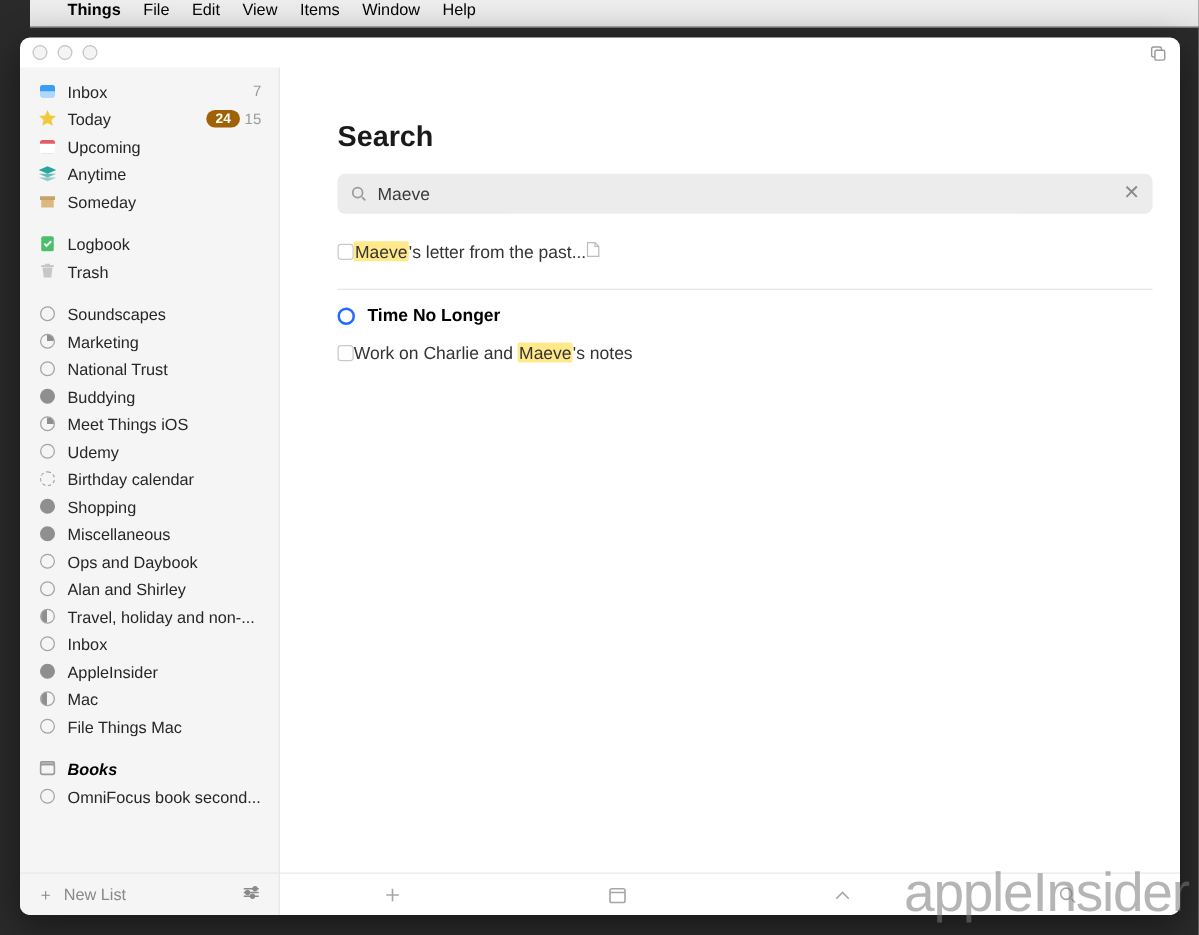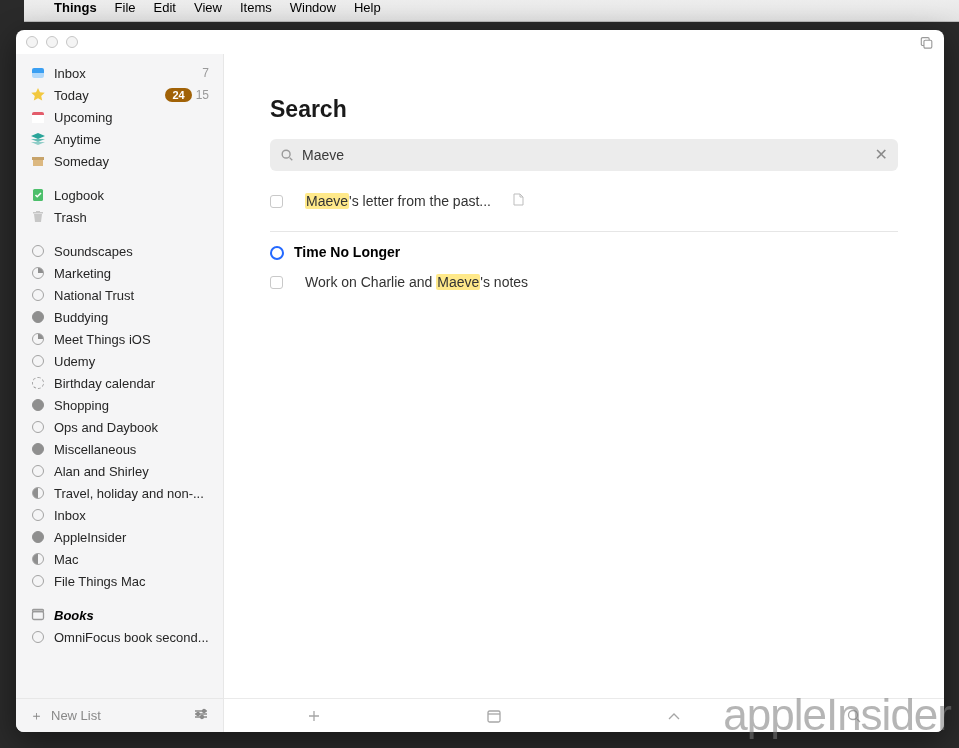--- a/index.html
+++ b/index.html
@@ -38,29 +38,29 @@
 .ring.filled { background: #8f8f8f; border-color: #8f8f8f; }
 .ring.half { background: linear-gradient(90deg, #8f8f8f 50%, transparent 50%); }
 .ring.dashed { border-style: dashed; }
 .ring.q1 { background: conic-gradient(#8f8f8f 0 25%, transparent 25%); }
 
 .sidebar-footer { height: 34px; border-top: 1px solid #e7e7e7; display: flex; align-items: center; padding: 0 14px; font-size: 13px; color: #888; justify-content: space-between; }
 .newlist { display: flex; align-items: center; gap: 8px; }
 
 
 .main { flex: 1; display: flex; flex-direction: column; background: #fff; }
-.main-content { flex: 1; padding: 42px 46px 10px 46px; overflow-y: auto; }
+.main-content { flex: 1; padding: 42px 22px 10px 46px; overflow-y: auto; }
 .search-title { font-size: 23px; font-weight: 700; color: #1a1a1a; margin-bottom: 16px; }
 .searchbox { position: relative; background: #ececec; border-radius: 6px; height: 32px; display: flex; align-items: center; padding: 0 10px; gap: 8px; }
 .searchbox input { flex: 1; border: none; background: transparent; outline: none; font-size: 14px; color: #3a3a3a; }
 .searchbox .clear { color: #8a8a8a; font-size: 16px; cursor: pointer; line-height: 1; }
 .searchicon { color: #9a9a9a; }
 
 .results { margin-top: 18px; }
-.result-row { display: flex; align-items: center; gap: 22px; font-size: 14px; color: #333; padding: 4px 0; }
+.result-row { display: flex; align-items: center; gap: 0; font-size: 14px; color: #333; padding: 4px 0; }
 .chkbox { width: 13px; height: 13px; border: 1px solid #c9c9c9; border-radius: 3px; flex-shrink: 0; }
 .hl { background: #ffe98a; padding: 0 1px; border-radius: 2px; }
 .note-icon { color: #bdbdbd; font-size: 12px; }
 
 .section-divider { border: none; border-top: 1px solid #e6e6e6; margin: 18px 0 12px; }
 .section-head { display: flex; align-items: flex-end; gap: 10px; font-size: 14px; font-weight: 700; margin-bottom: 10px; }
 .bluecircle { width: 14px; height: 14px; border: 2px solid #2469ff; border-radius: 50%; }
 
 .main-footer { height: 34px; border-top: 1px solid #eaeaea; display: flex; align-items: center; justify-content: space-around; color: #a6a6a6; }
 .main-footer .ficon { width: 16px; height: 16px; }
@@ -219,29 +219,29 @@
               <span class="label">Birthday calendar</span>
             </div>
             <div class="side-item">
               <span class="icon16">
                 <span class="ring filled"></span>
               </span>
               <span class="label">Shopping</span>
             </div>
             <div class="side-item">
               <span class="icon16">
+                <span class="ring filled"></span>
+              </span>
+              <span class="label">Miscellaneous</span>
+            </div>
+            <div class="side-item">
+              <span class="icon16">
                 <span class="ring "></span>
               </span>
               <span class="label">Ops and Daybook</span>
-            </div>
-            <div class="side-item">
-              <span class="icon16">
-                <span class="ring filled"></span>
-              </span>
-              <span class="label">Miscellaneous</span>
             </div>
             <div class="side-item">
               <span class="icon16">
                 <span class="ring "></span>
               </span>
               <span class="label">Alan and Shirley</span>
             </div>
             <div class="side-item">
               <span class="icon16">
                 <span class="ring half"></span>

